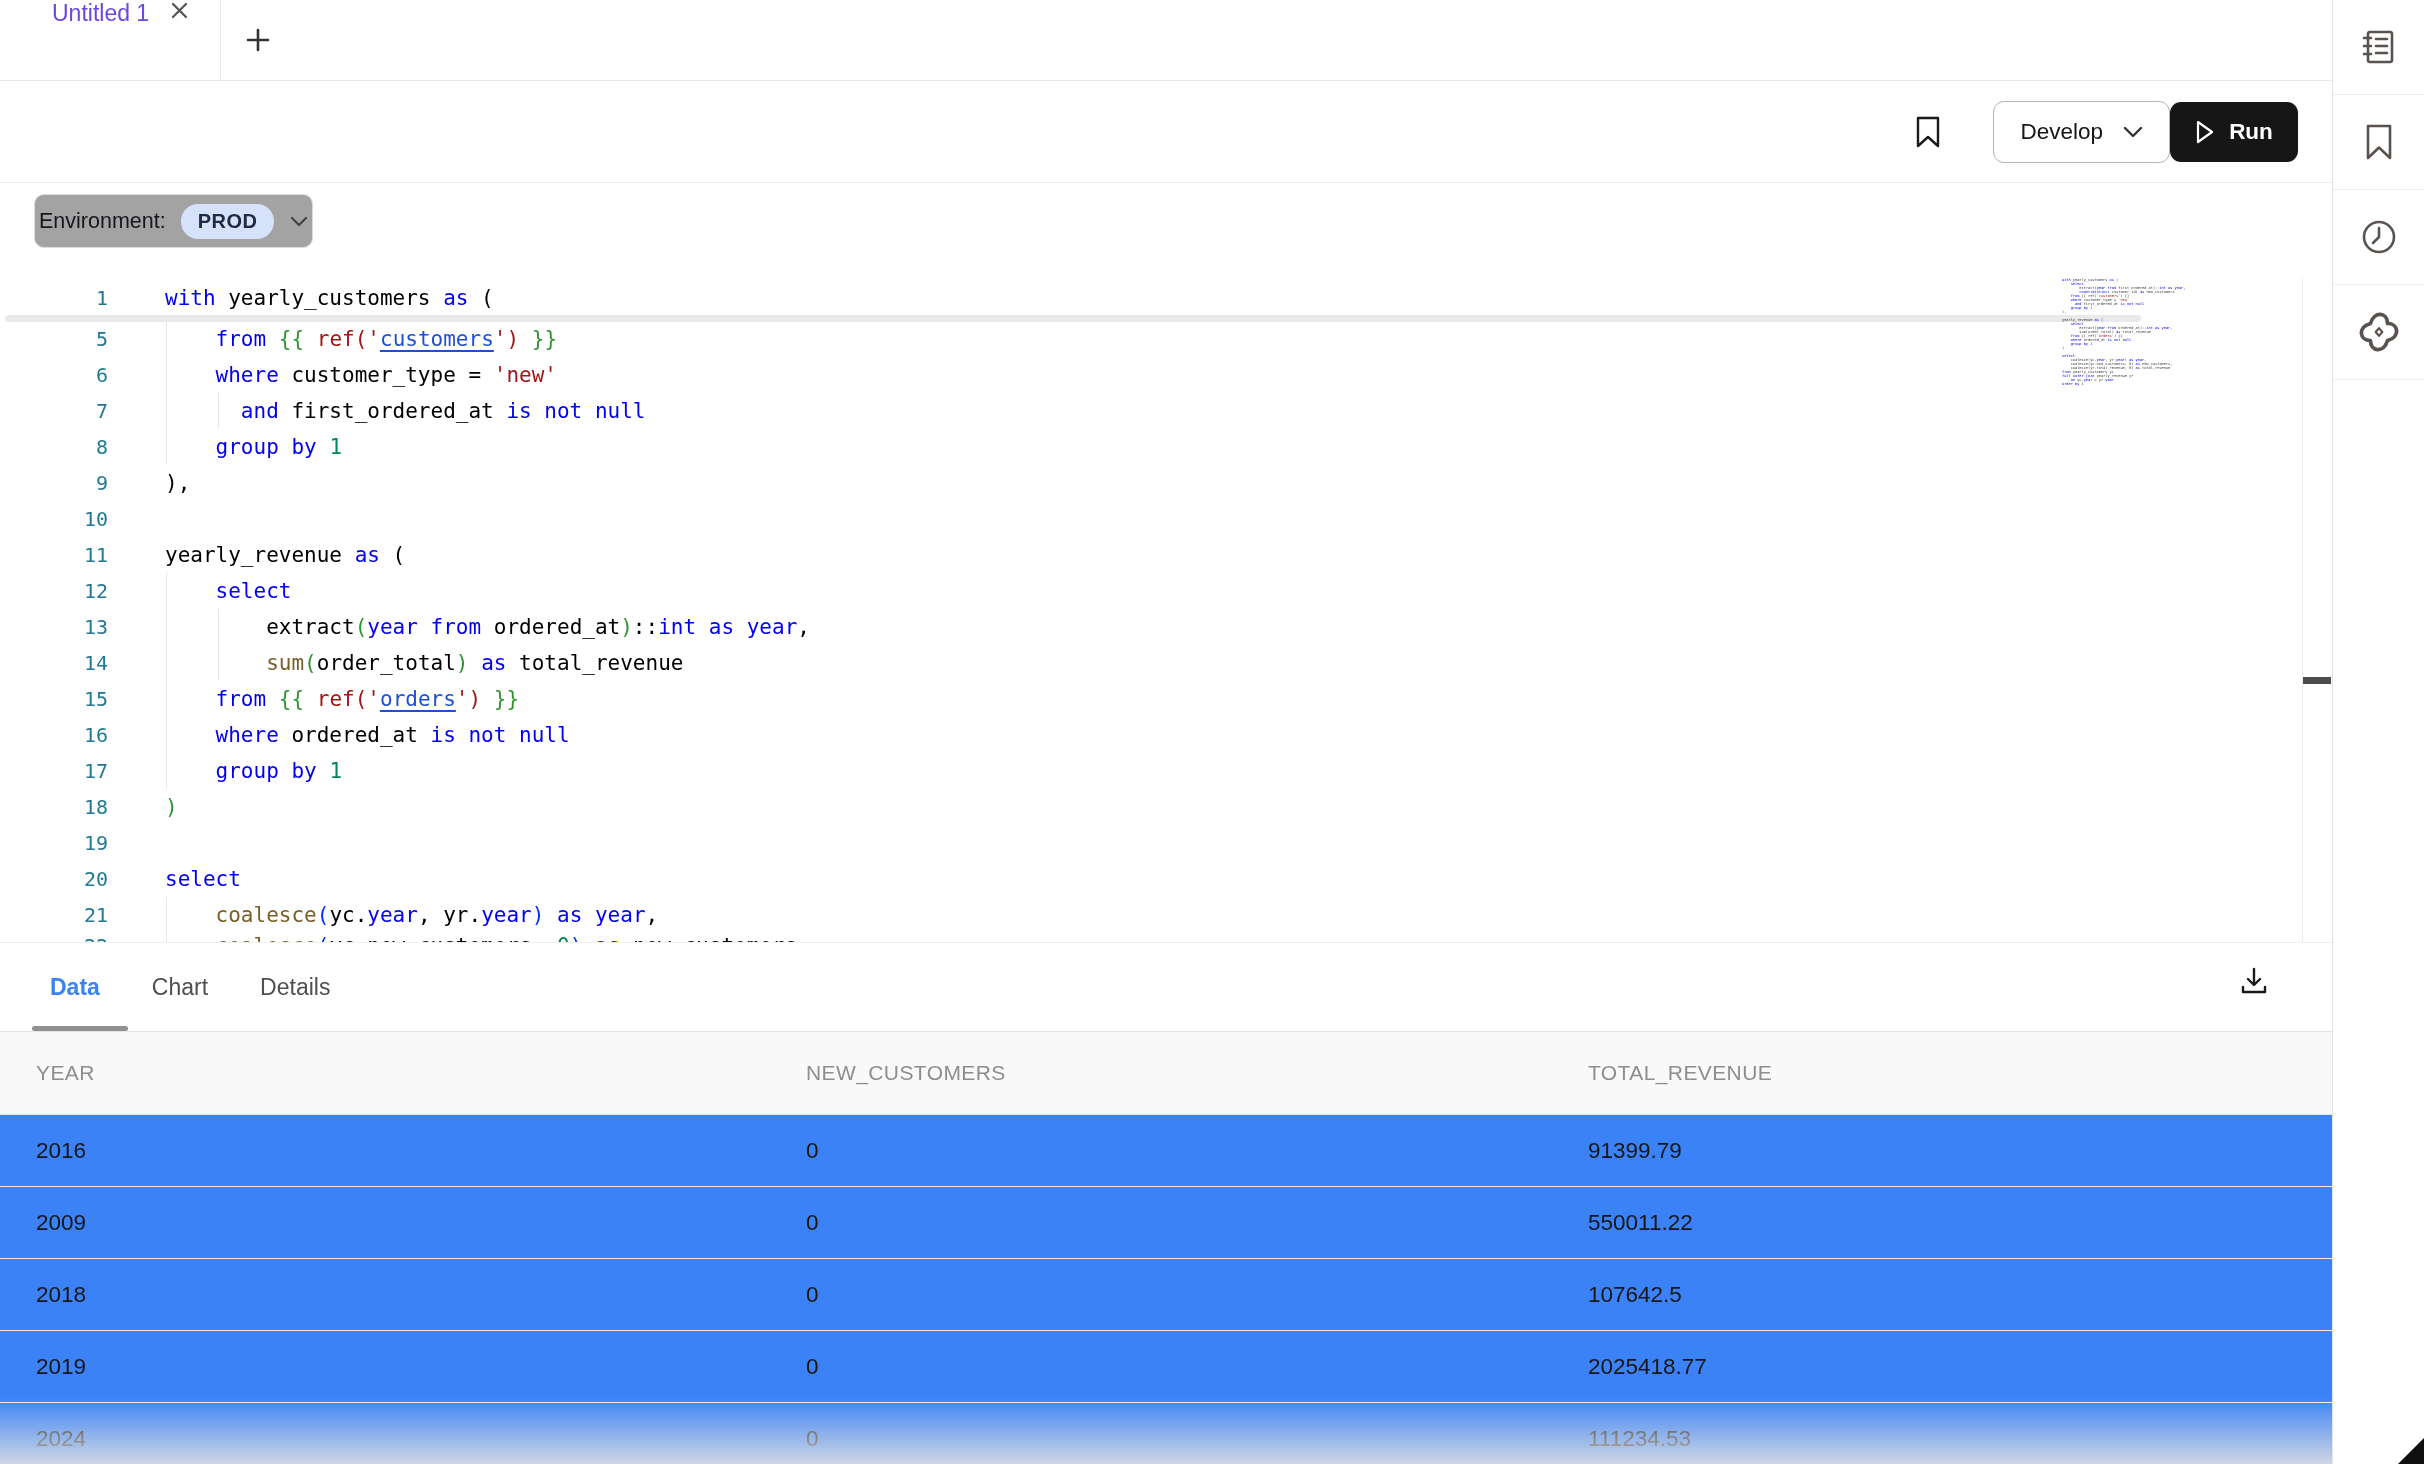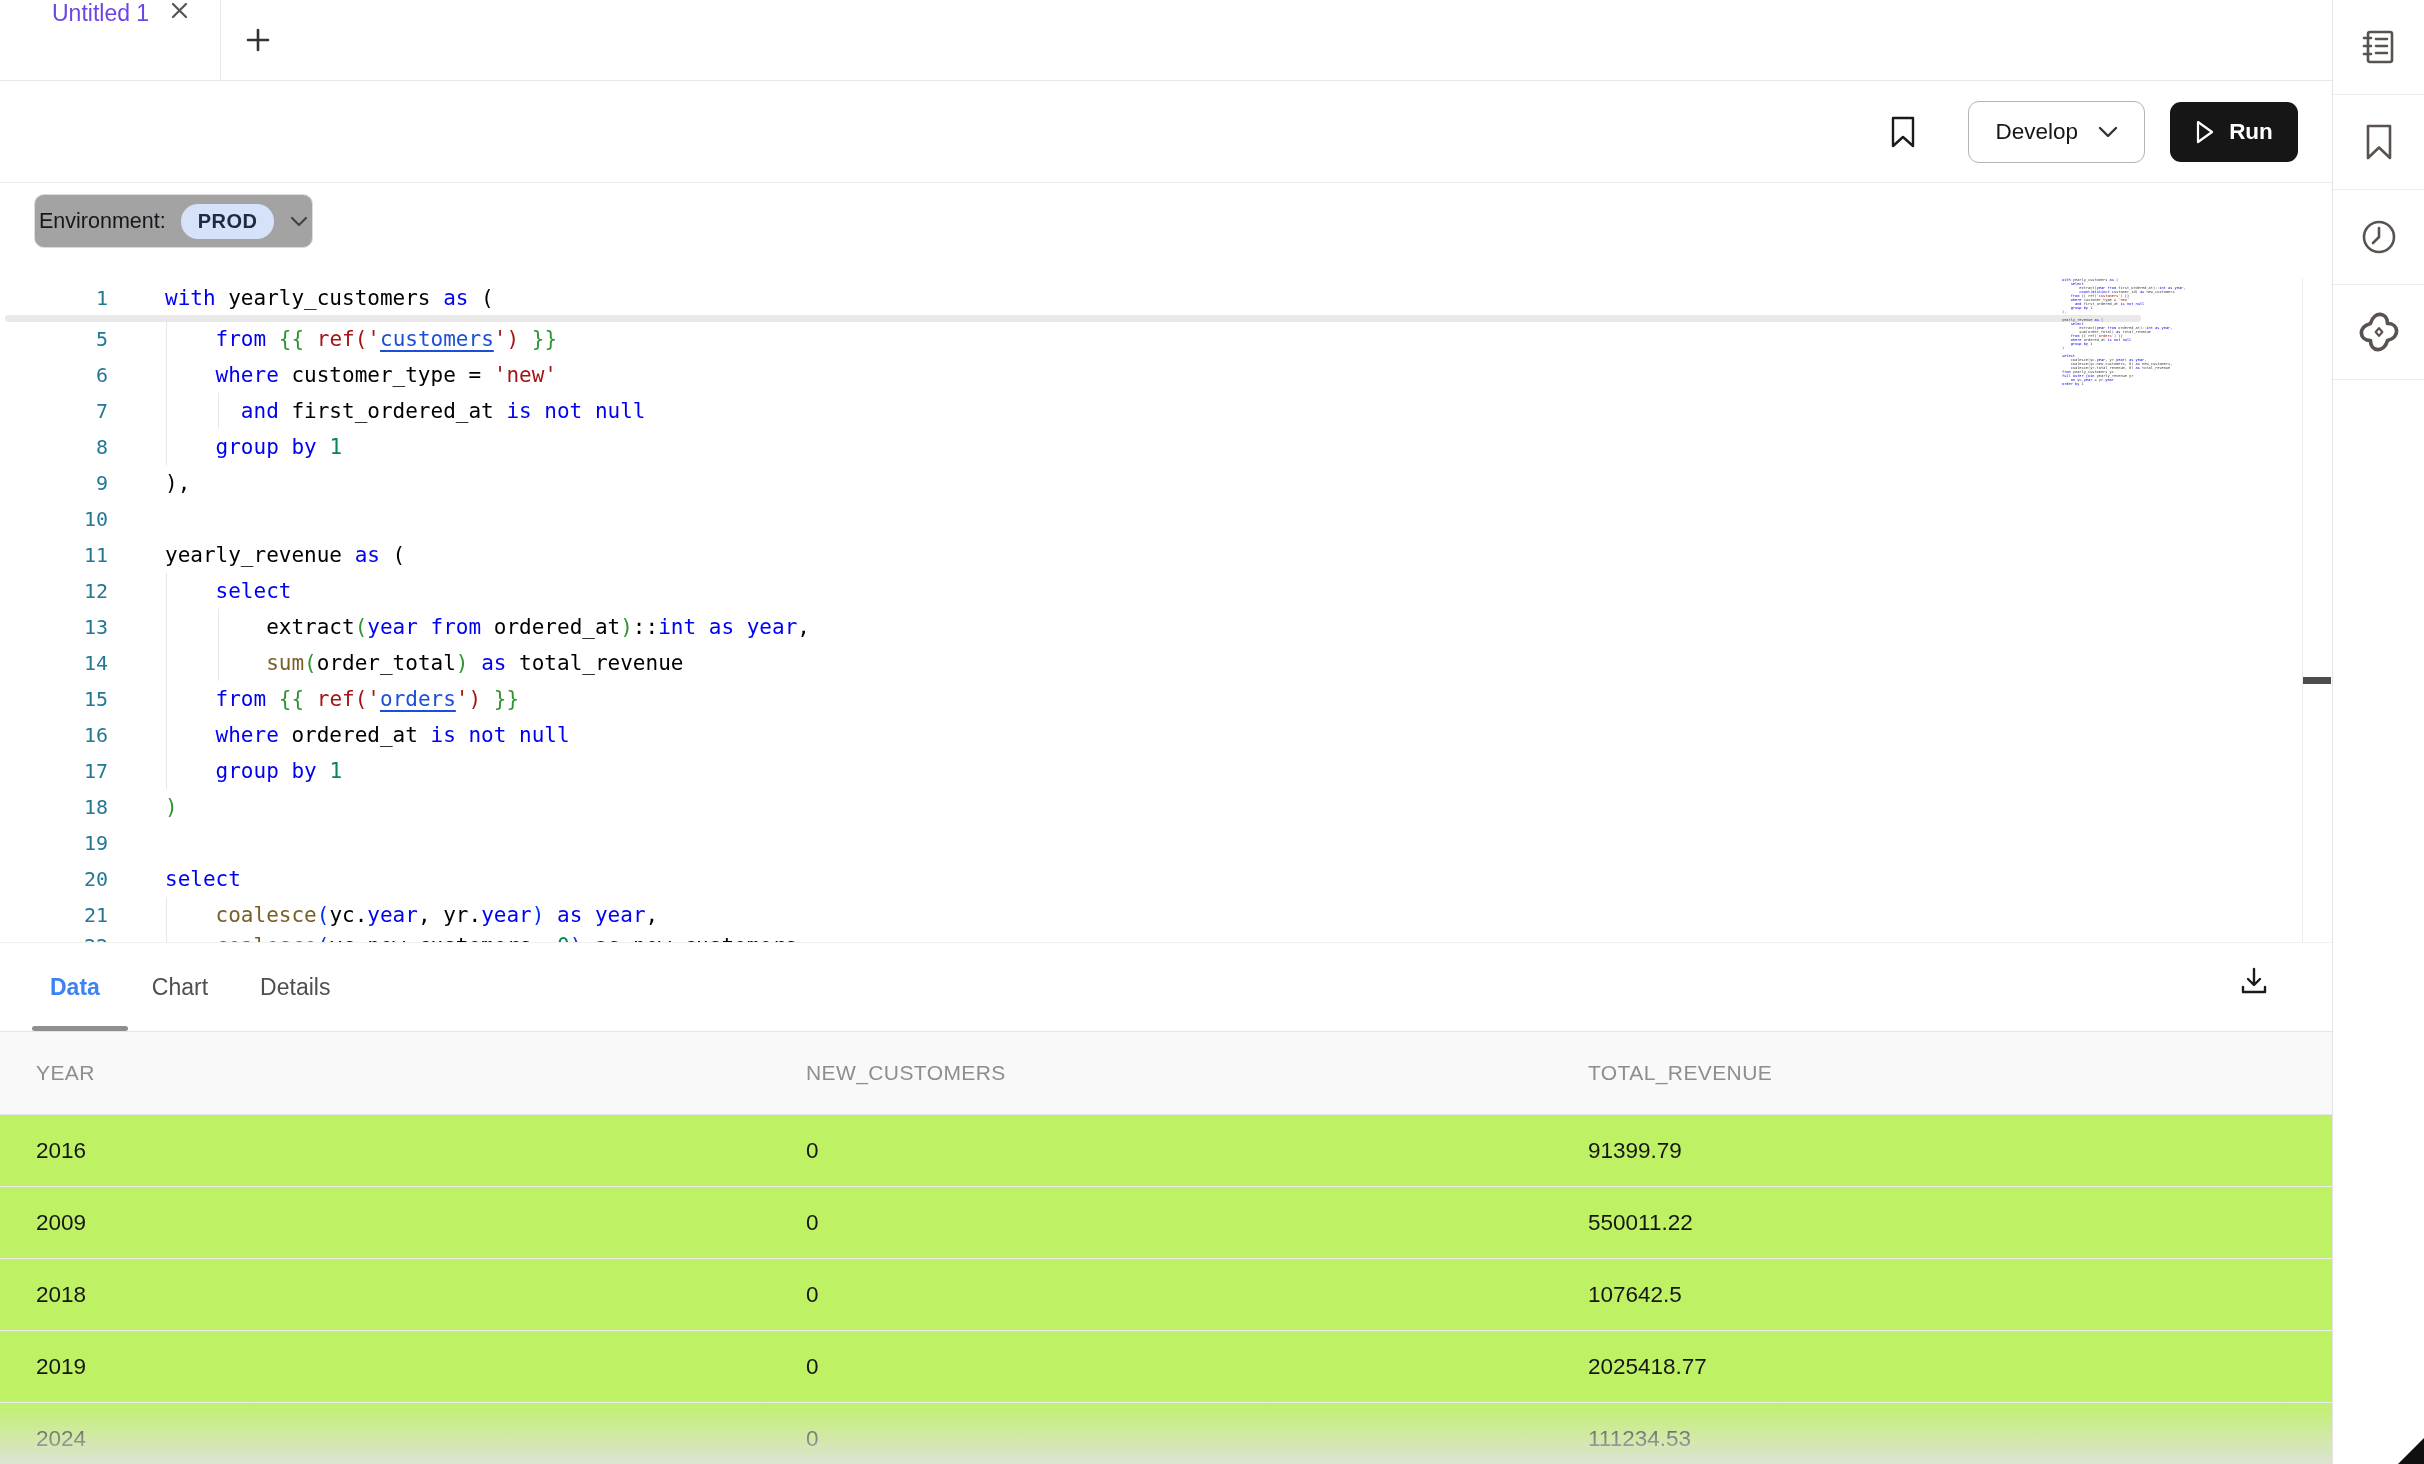--- a/index.html
+++ b/index.html
@@ -23,21 +23,21 @@
   .tab-sep{width:1px;background:#e8e8e8;}
   .plus-btn{display:flex;align-items:center;padding:0 24px;}
   .plus-btn svg{stroke:#333;fill:none;stroke-width:2.6;stroke-linecap:round;}
 
   
   .toolbar{height:101px;border-bottom:1px solid #ececec;display:flex;align-items:center;
            justify-content:flex-end;padding-right:35px;}
   .bookmark-btn{margin-right:52px;display:flex;align-items:center;}
   .bookmark-btn svg{stroke:#1a1a1a;fill:none;stroke-width:2.4;stroke-linejoin:round;}
   .develop-btn{height:60px;display:flex;align-items:center;gap:20px;padding:0 26px;
-               border:1.5px solid #b5b5b5;border-radius:11px;background:#fff;font-size:22.5px;color:#161616;margin-right:25px;}
+               border:1.5px solid #b5b5b5;border-radius:11px;background:#fff;font-size:22.5px;color:#161616;}
   .develop-btn svg{stroke:#333;fill:none;stroke-width:2.4;stroke-linecap:round;stroke-linejoin:round;}
   .run-btn{height:60px;width:128px;display:flex;align-items:center;justify-content:center;gap:14px;
            background:#161616;border-radius:11px;color:#fff;font-size:22.5px;font-weight:600;}
   .run-btn svg{stroke:#fff;fill:none;stroke-width:2.2;stroke-linejoin:round;}
 
   
   .statusrow{height:76px;display:flex;align-items:center;padding-left:34px;gap:22px;}
   .badge{height:48px;background:#e7f6e8;border-radius:9px;display:flex;align-items:center;gap:13px;
          padding:0 22px;color:#2d7e35;font-size:21.5px;font-weight:600;}
   .env{height:52px;border:1.5px solid #dcdcdc;border-radius:10px;display:flex;align-items:center;
@@ -73,21 +73,21 @@
          border-bottom:1px solid #e5e5e5;}
   .ptab{font-size:23px;color:#4f4f4f;margin-right:52px;}
   .ptab.active{color:#3b82f6;font-weight:600;}
   .ptab-underline{position:absolute;left:32px;bottom:0;width:96px;height:5px;background:#8f8f8f;border-radius:3px;}
   .download-btn{position:absolute;left:2238px;top:22px;}
   .download-btn svg{stroke:#1a1a1a;fill:none;stroke-width:2.4;stroke-linecap:round;stroke-linejoin:round;}
   .grid-cols{display:grid;grid-template-columns:806px 782px 1fr;align-items:center;}
   .thead{height:82px;background:#f9f9f9;border-bottom:1px solid #e3e3e3;color:#8e8e8e;
          font-size:21px;letter-spacing:.4px;}
   .thead div:first-child,.trow div:first-child{padding-left:36px;}
-  .trow{height:71px;border-bottom:1px solid #ededed;font-size:22.5px;color:#161616;background:#bef264;}
+  .trow{height:71px;border-bottom:1px solid #ededed;font-size:22.5px;color:#161616;background:#3b82f6;}
   .table-fade{position:absolute;left:0;right:0;bottom:0;height:68px;pointer-events:none;
               background:linear-gradient(180deg,rgba(240,240,240,0),rgba(225,225,225,.9));}
   .corner-handle{position:absolute;right:0;bottom:0;width:0;height:0;z-index:9;
                  border-left:26px solid transparent;border-bottom:26px solid #101010;}
 </style>
 </head>
 <body>
 
 <div class="app">
 

